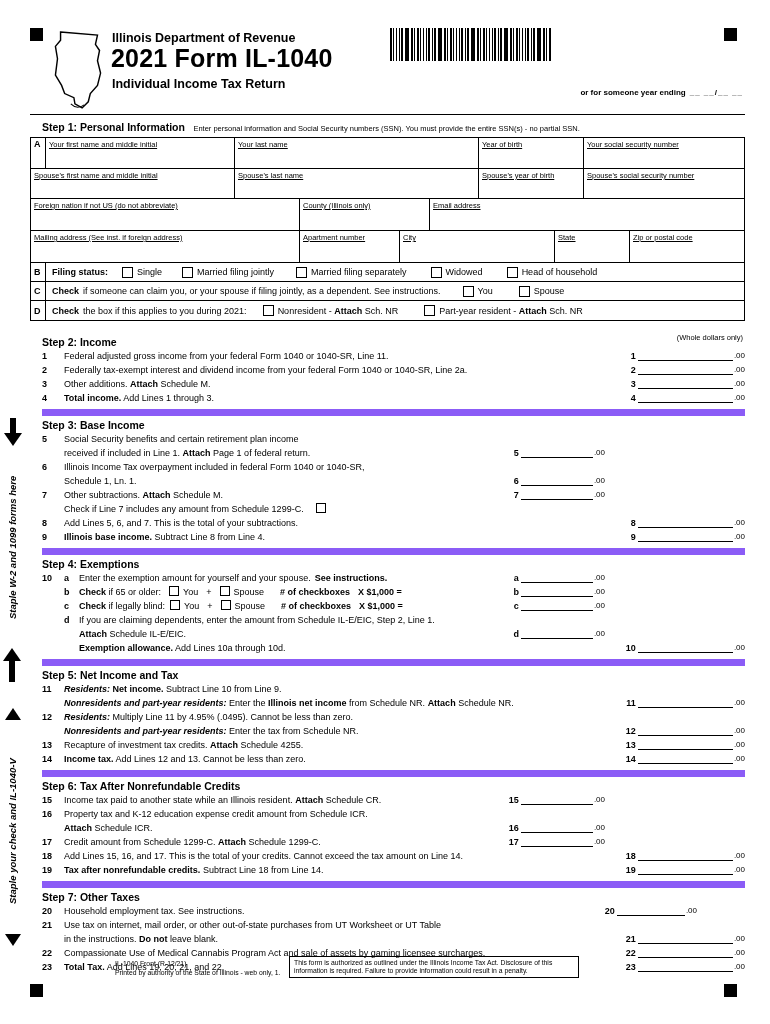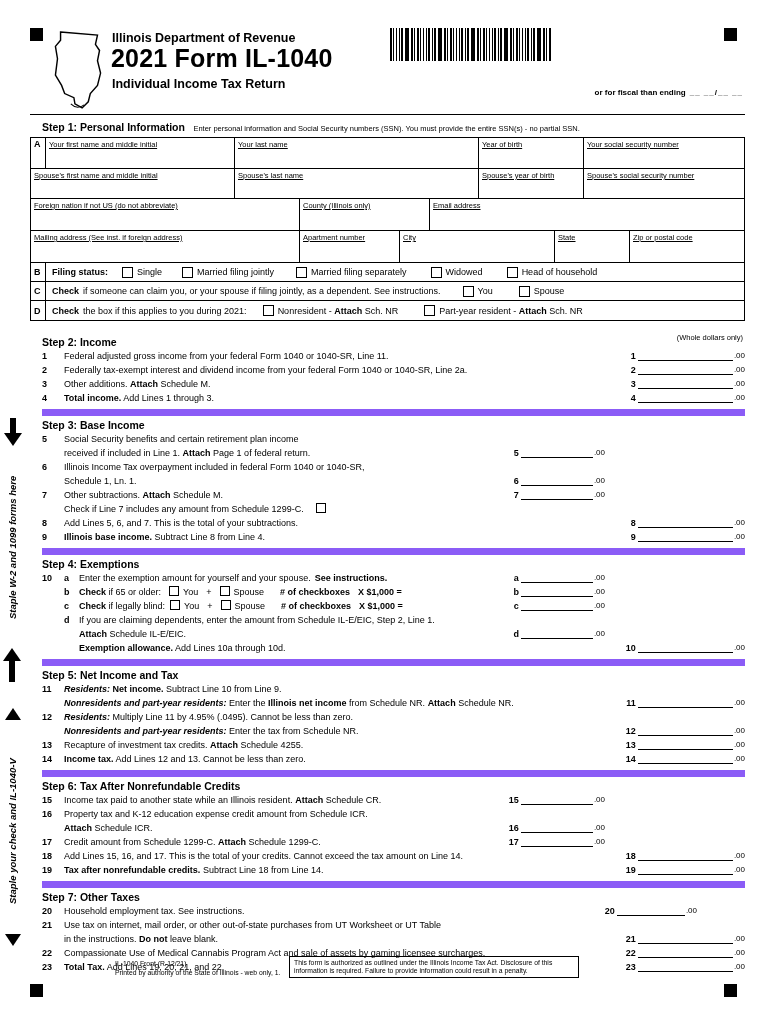--- a/index.html
+++ b/index.html
@@ -88,21 +88,21 @@
 
   <svg id="logo" width="52" height="80" viewBox="0 0 50 78">
     <path d="M8,2 L44,5 L42,14 L46,20 L44,30 L47,42 L44,54 L37,62 L35,70 L29,76 L22,72 L21,66 L12,62 L9,54 L3,44 L5,28 L3,16 L8,10 Z" fill="none" stroke="#000" stroke-width="1.4"></path>
     <path d="M18,72 Q24,78 31,73" fill="none" stroke="#000" stroke-width="1"></path>
   </svg>
   <div id="hdr-agency">Illinois Department of Revenue</div>
   <div id="hdr-title">2021 Form IL-1040</div>
   <div id="hdr-sub">Individual Income Tax Return</div>
   <div id="barcode"></div>
   <div id="hdr-fiscal">
-    <span>or for fiscal than ending</span><span class="blanks">__ __/__ __</span>
+    <span>or for someone year ending</span><span class="blanks">__ __/__ __</span>
   </div>
 
   <div id="step1">
     <div class="s1-title-row">
       <span class="s1-title">Step 1: Personal Information</span>
       <span class="s1-instr">Enter personal information and Social Security numbers (SSN). You must provide the entire SSN(s) - no partial SSN.</span>
     </div>
     <div class="s1-box">
       <div class="s1row h30">
         <div class="cell" style="width:204px">

